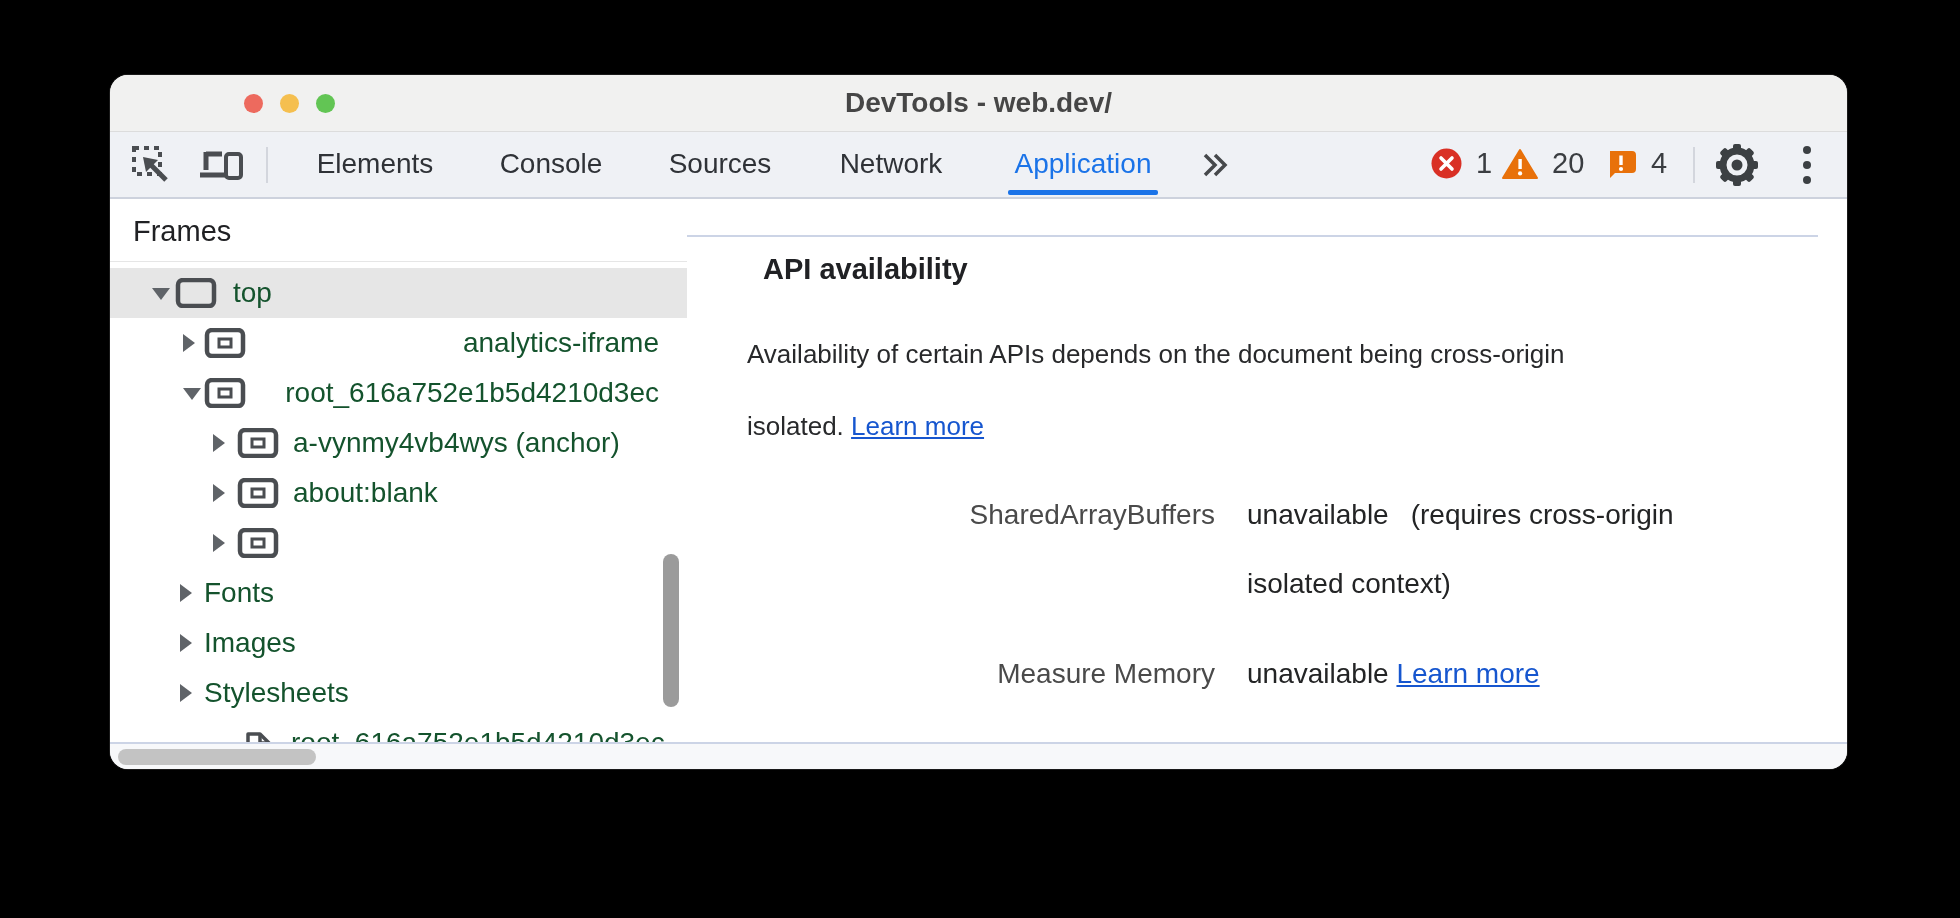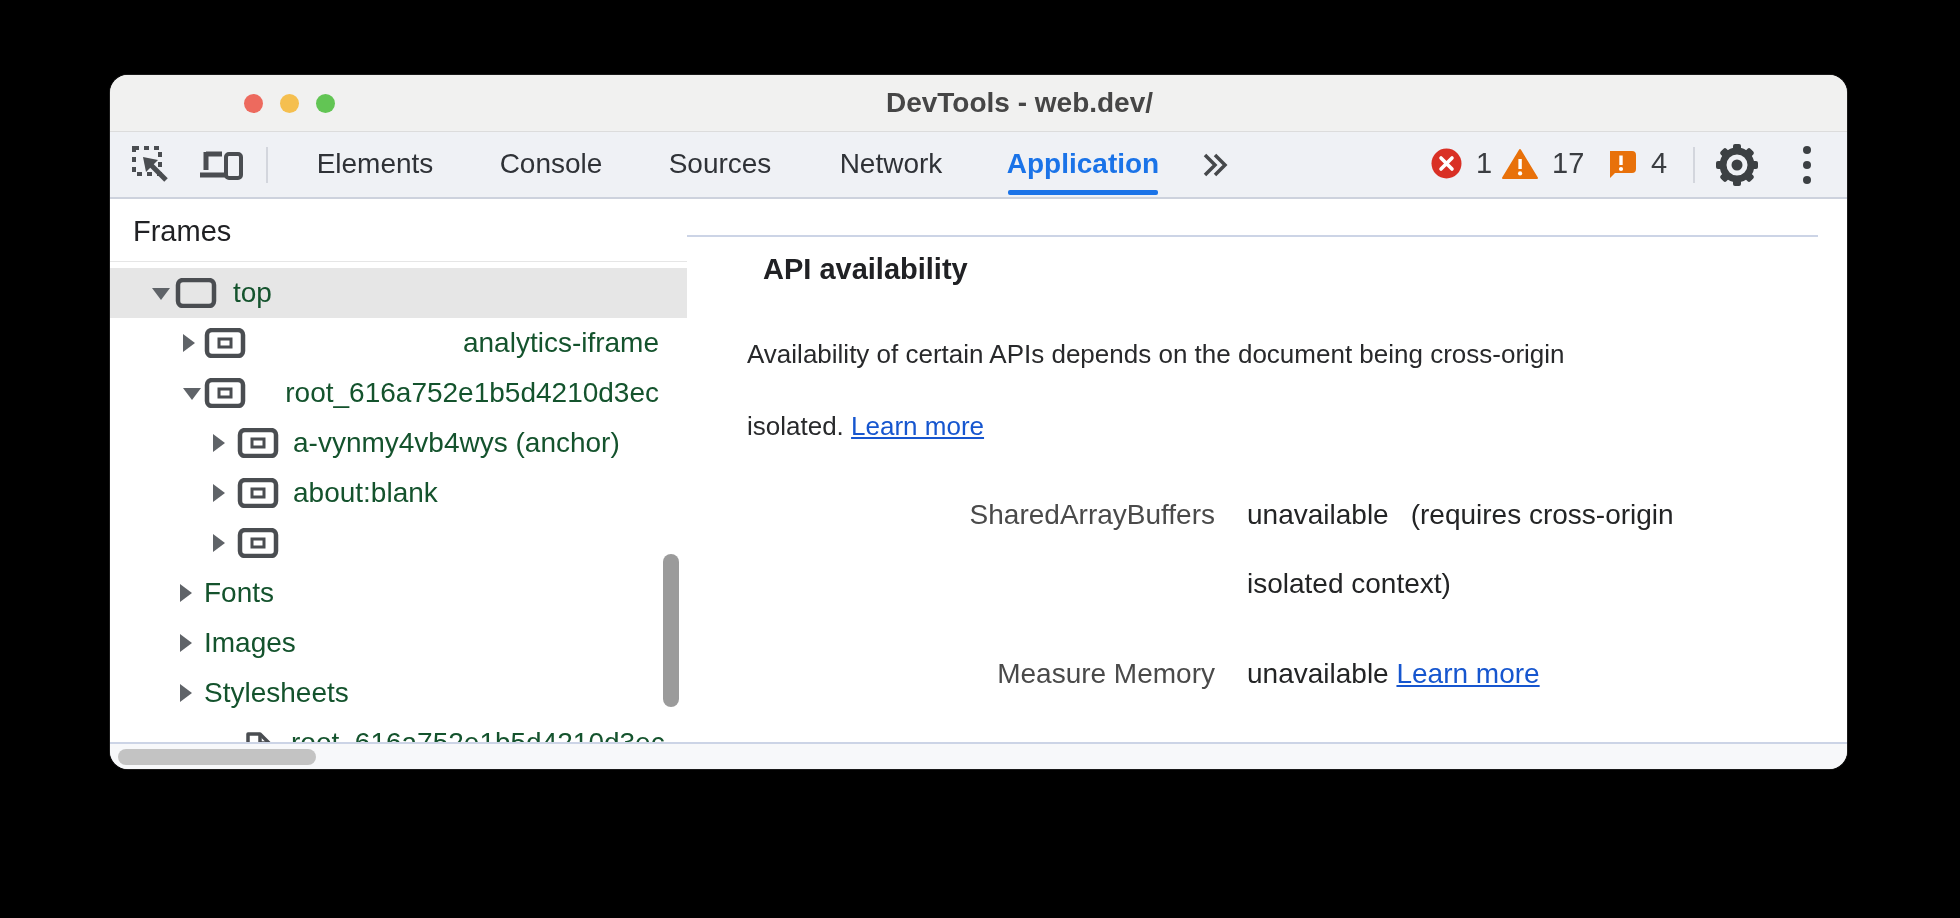--- a/index.html
+++ b/index.html
@@ -7,28 +7,28 @@
   .stage{position:relative;width:1960px;height:918px;background:#000;}
   .window{position:absolute;left:110px;top:75px;width:1737px;height:694px;background:#fff;
     border-radius:18px;overflow:hidden;box-shadow:0 0 0 1px rgba(255,255,255,0.10),0 22px 60px rgba(0,0,0,0.7);}
   
   .titlebar{position:absolute;left:0;top:0;width:1737px;height:56px;background:#f1f1f0;border-bottom:1px solid #dcdcdc;}
   .tl{position:absolute;top:19px;width:19px;height:19px;border-radius:50%;}
   .tl.red{left:134px;background:#ed6a5e;}
   .tl.yellow{left:170px;background:#f5bf4f;}
   .tl.green{left:206px;background:#62c554;}
   .title{position:absolute;left:0;top:0;width:100%;height:56px;line-height:56px;text-align:center;
-    font-size:28px;font-weight:bold;color:#464646;padding-left:41px;}
+    font-size:28px;font-weight:bold;color:#464646;}
   
   .toolbar{position:absolute;left:0;top:57px;width:1737px;height:65px;background:#eff1f5;border-bottom:2px solid #cdd2dd;padding-left:10px;}
   .tb-icon{position:absolute;top:0;height:65px;display:flex;align-items:center;justify-content:center;}
   .vdiv{position:absolute;top:15px;width:2px;height:36px;background:#d3d6dd;}
   .tab{position:absolute;top:0;height:63px;line-height:63px;transform:translateX(-50%);
     font-size:28px;color:#2f3237;white-space:nowrap;}
-  .tab.active{color:#1a73e8;font-weight:bold;}
+  .tab.active{color:#1a73e8;}
   .tab-underline{position:absolute;left:898px;top:58px;width:150px;height:5px;background:#1a73e8;border-radius:2px;}
   .badge{position:absolute;top:0;height:63px;display:flex;align-items:center;}
   .badge .num{font-size:29px;color:#3a3d41;}
   
   .content{position:absolute;left:0;top:124px;width:1737px;height:543px;background:#fff;}
   .sidebar{position:absolute;left:0;top:0;width:577px;height:543px;background:#fff;border-right:2px solid #ccd2e0;overflow:hidden;}
   .frames-header{position:absolute;left:23px;top:16px;font-size:29px;color:#202124;}
   .frames-hborder{position:absolute;left:0;top:62px;width:577px;height:1px;background:#e6e6e6;}
   .tree{position:absolute;left:0;top:69px;width:577px;height:474px;overflow:hidden;}
   .tree-row{position:relative;width:577px;height:50px;overflow:hidden;}
@@ -111,21 +111,21 @@
           <path d="M10 10 L21 21 M21 10 L10 21" stroke="#fff" stroke-width="3.6" stroke-linecap="round"></path>
         </svg>
         <span class="num">1</span>
       </div>
       <div class="badge" style="left:1392px;">
         <svg width="36" height="32" viewBox="0 0 36 32" style="margin-right:14px;">
           <path d="M18 2 L35 30 L1 30 Z" fill="#e8710a" stroke="#e8710a" stroke-width="2" stroke-linejoin="round"></path>
           <rect x="16.4" y="11" width="3.4" height="10" fill="#fff"></rect>
           <circle cx="18.1" cy="25.4" r="2.1" fill="#fff"></circle>
         </svg>
-        <span class="num">17</span>
+        <span class="num">20</span>
       </div>
       <div class="badge" style="left:1495px;">
         <svg width="32" height="32" viewBox="0 0 32 32" style="margin-right:14px;">
           <path d="M5 3 h22 a4 4 0 0 1 4 4 v14 a4 4 0 0 1 -4 4 h-17 l-5 5 Z" fill="#e8710a"></path>
           <rect x="14.3" y="7.5" width="3.4" height="9.5" fill="#fff"></rect>
           <circle cx="16" cy="21" r="2.1" fill="#fff"></circle>
         </svg>
         <span class="num">4</span>
       </div>
       <div class="vdiv" style="left:1583px;"></div>

